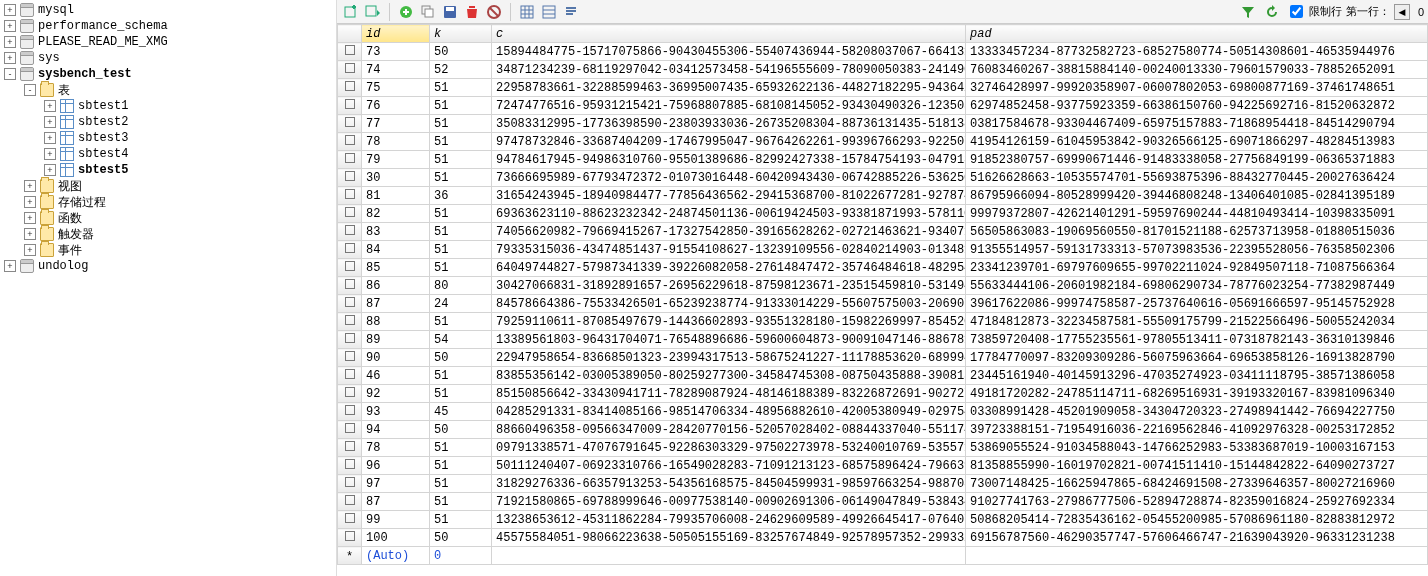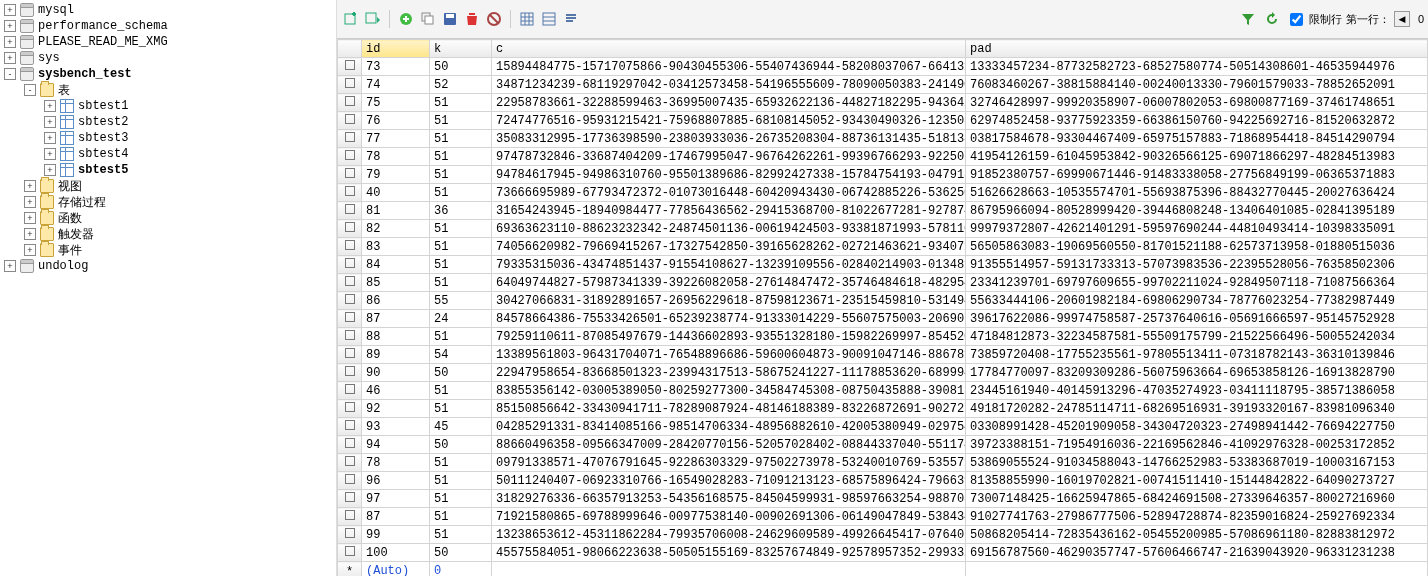--- a/index.html
+++ b/index.html
@@ -45,21 +45,21 @@
   .icon.folder::before { content:""; position:absolute; top:-3px; left:0; width:6px; height:3px; background:#ffe9a8; border:1px solid #caa23a; border-bottom:none; border-radius:1px 1px 0 0;}
   .icon.table { background: #fff; border: 1px solid #5a8ec7; position:relative;}
   .icon.table::before{content:"";position:absolute;top:3px;left:0;right:0;border-top:1px solid #5a8ec7;}
   .icon.table::after{content:"";position:absolute;top:0;bottom:0;left:4px;border-left:1px solid #5a8ec7;}
   .tree-item .label { font-family: "Courier New", monospace; font-size: 12px; }
   .tree-item.bold .label { font-weight: bold; }
   .tree-item.zh .label { font-family: "Segoe UI","Microsoft YaHei",sans-serif; }
   
   .main { flex: 1; display: flex; flex-direction: column; height: 100%; }
   .toolbar {
-    height: 39px;
+    height: 24px;
     background: #f4f4f4;
     border-bottom: 1px solid #ccc;
     display: flex;
     align-items: center;
     padding: 0 4px;
     gap: 2px;
   }
   .toolbar .sep { width: 1px; height: 18px; background: #ccc; margin: 0 4px; }
   .tbtn {
     width: 20px; height: 20px;
@@ -81,21 +81,21 @@
     padding: 1px 4px;
     height: 18px;
     overflow: hidden;
     white-space: nowrap;
     text-align: left;
     background: #fff;
   }
   th {
     background: linear-gradient(#fdfdfd,#eaeaea);
     font-weight: normal;
-    position: sticky; top: 0;
+    position: sticky; top: 0; font-style: italic;
   }
   th.sorted { background: linear-gradient(#fff3c8,#ffe68a); }
   col.sel   { width: 24px; }
   col.id    { width: 68px; }
   col.k     { width: 62px; }
   col.c     { width: 474px; }
   col.pad   { width: 462px; }
   td.sel {
     background: linear-gradient(#fdfdfd,#eaeaea);
     text-align: center;
@@ -351,21 +351,21 @@
             </tr>
             <tr>
               <td class="sel"><span class="box"></span></td>
               <td class="num">79</td>
               <td class="num">51</td>
               <td>94784617945-94986310760-95501389686-82992427338-15784754193-0479134</td>
               <td>91852380757-69990671446-91483338058-27756849199-06365371883</td>
             </tr>
             <tr>
               <td class="sel"><span class="box"></span></td>
-              <td class="num">40</td>
+              <td class="num">30</td>
               <td class="num">51</td>
               <td>73666695989-67793472372-01073016448-60420943430-06742885226-5362504</td>
               <td>51626628663-10535574701-55693875396-88432770445-20027636424</td>
             </tr>
             <tr>
               <td class="sel"><span class="box"></span></td>
               <td class="num">81</td>
               <td class="num">36</td>
               <td>31654243945-18940984477-77856436562-29415368700-81022677281-9278743</td>
               <td>86795966094-80528999420-39446808248-13406401085-02841395189</td>
@@ -394,21 +394,21 @@
             <tr>
               <td class="sel"><span class="box"></span></td>
               <td class="num">85</td>
               <td class="num">51</td>
               <td>64049744827-57987341339-39226082058-27614847472-35746484618-4829545</td>
               <td>23341239701-69797609655-99702211024-92849507118-71087566364</td>
             </tr>
             <tr>
               <td class="sel"><span class="box"></span></td>
               <td class="num">86</td>
-              <td class="num">55</td>
+              <td class="num">80</td>
               <td>30427066831-31892891657-26956229618-87598123671-23515459810-5314946</td>
               <td>55633444106-20601982184-69806290734-78776023254-77382987449</td>
             </tr>
             <tr>
               <td class="sel"><span class="box"></span></td>
               <td class="num">87</td>
               <td class="num">24</td>
               <td>84578664386-75533426501-65239238774-91333014229-55607575003-2069076</td>
               <td>39617622086-99974758587-25737640616-05691666597-95145752928</td>
             </tr>

